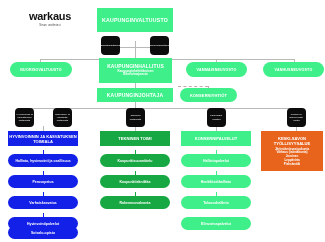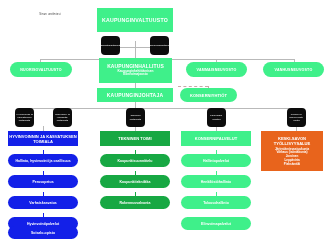--- a/index.html
+++ b/index.html
@@ -119,20 +119,21 @@
     <div class="ln v" style="left:135px;top:150px;height:5px;background:#17a843;"></div>
     <div class="ln v" style="left:135px;top:171px;height:5px;background:#17a843;"></div>
     <div class="ln v" style="left:135px;top:192px;height:5px;background:#17a843;"></div>
 
     <div class="ln v" style="left:216px;top:150px;height:5px;background:#3ff08a;"></div>
     <div class="ln v" style="left:216px;top:171px;height:5px;background:#3ff08a;"></div>
     <div class="ln v" style="left:216px;top:192px;height:5px;background:#3ff08a;"></div>
   </div>
 
   <div class="logo">
+    <div class="logo-word">warkaus</div>
     <div class="logo-sub">Sinun unelmiesi</div>
   </div>
 
   <div class="node rect mint" style="left:97px;top:8px;width:76px;height:24px;">
     <span class="t-kv">KAUPUNGINVALTUUSTO</span>
   </div>
 
   <div class="dot" style="left:101px;top:36px;width:19px;height:19px;">
     <span>Tarkastuslautakunta</span>
   </div>

